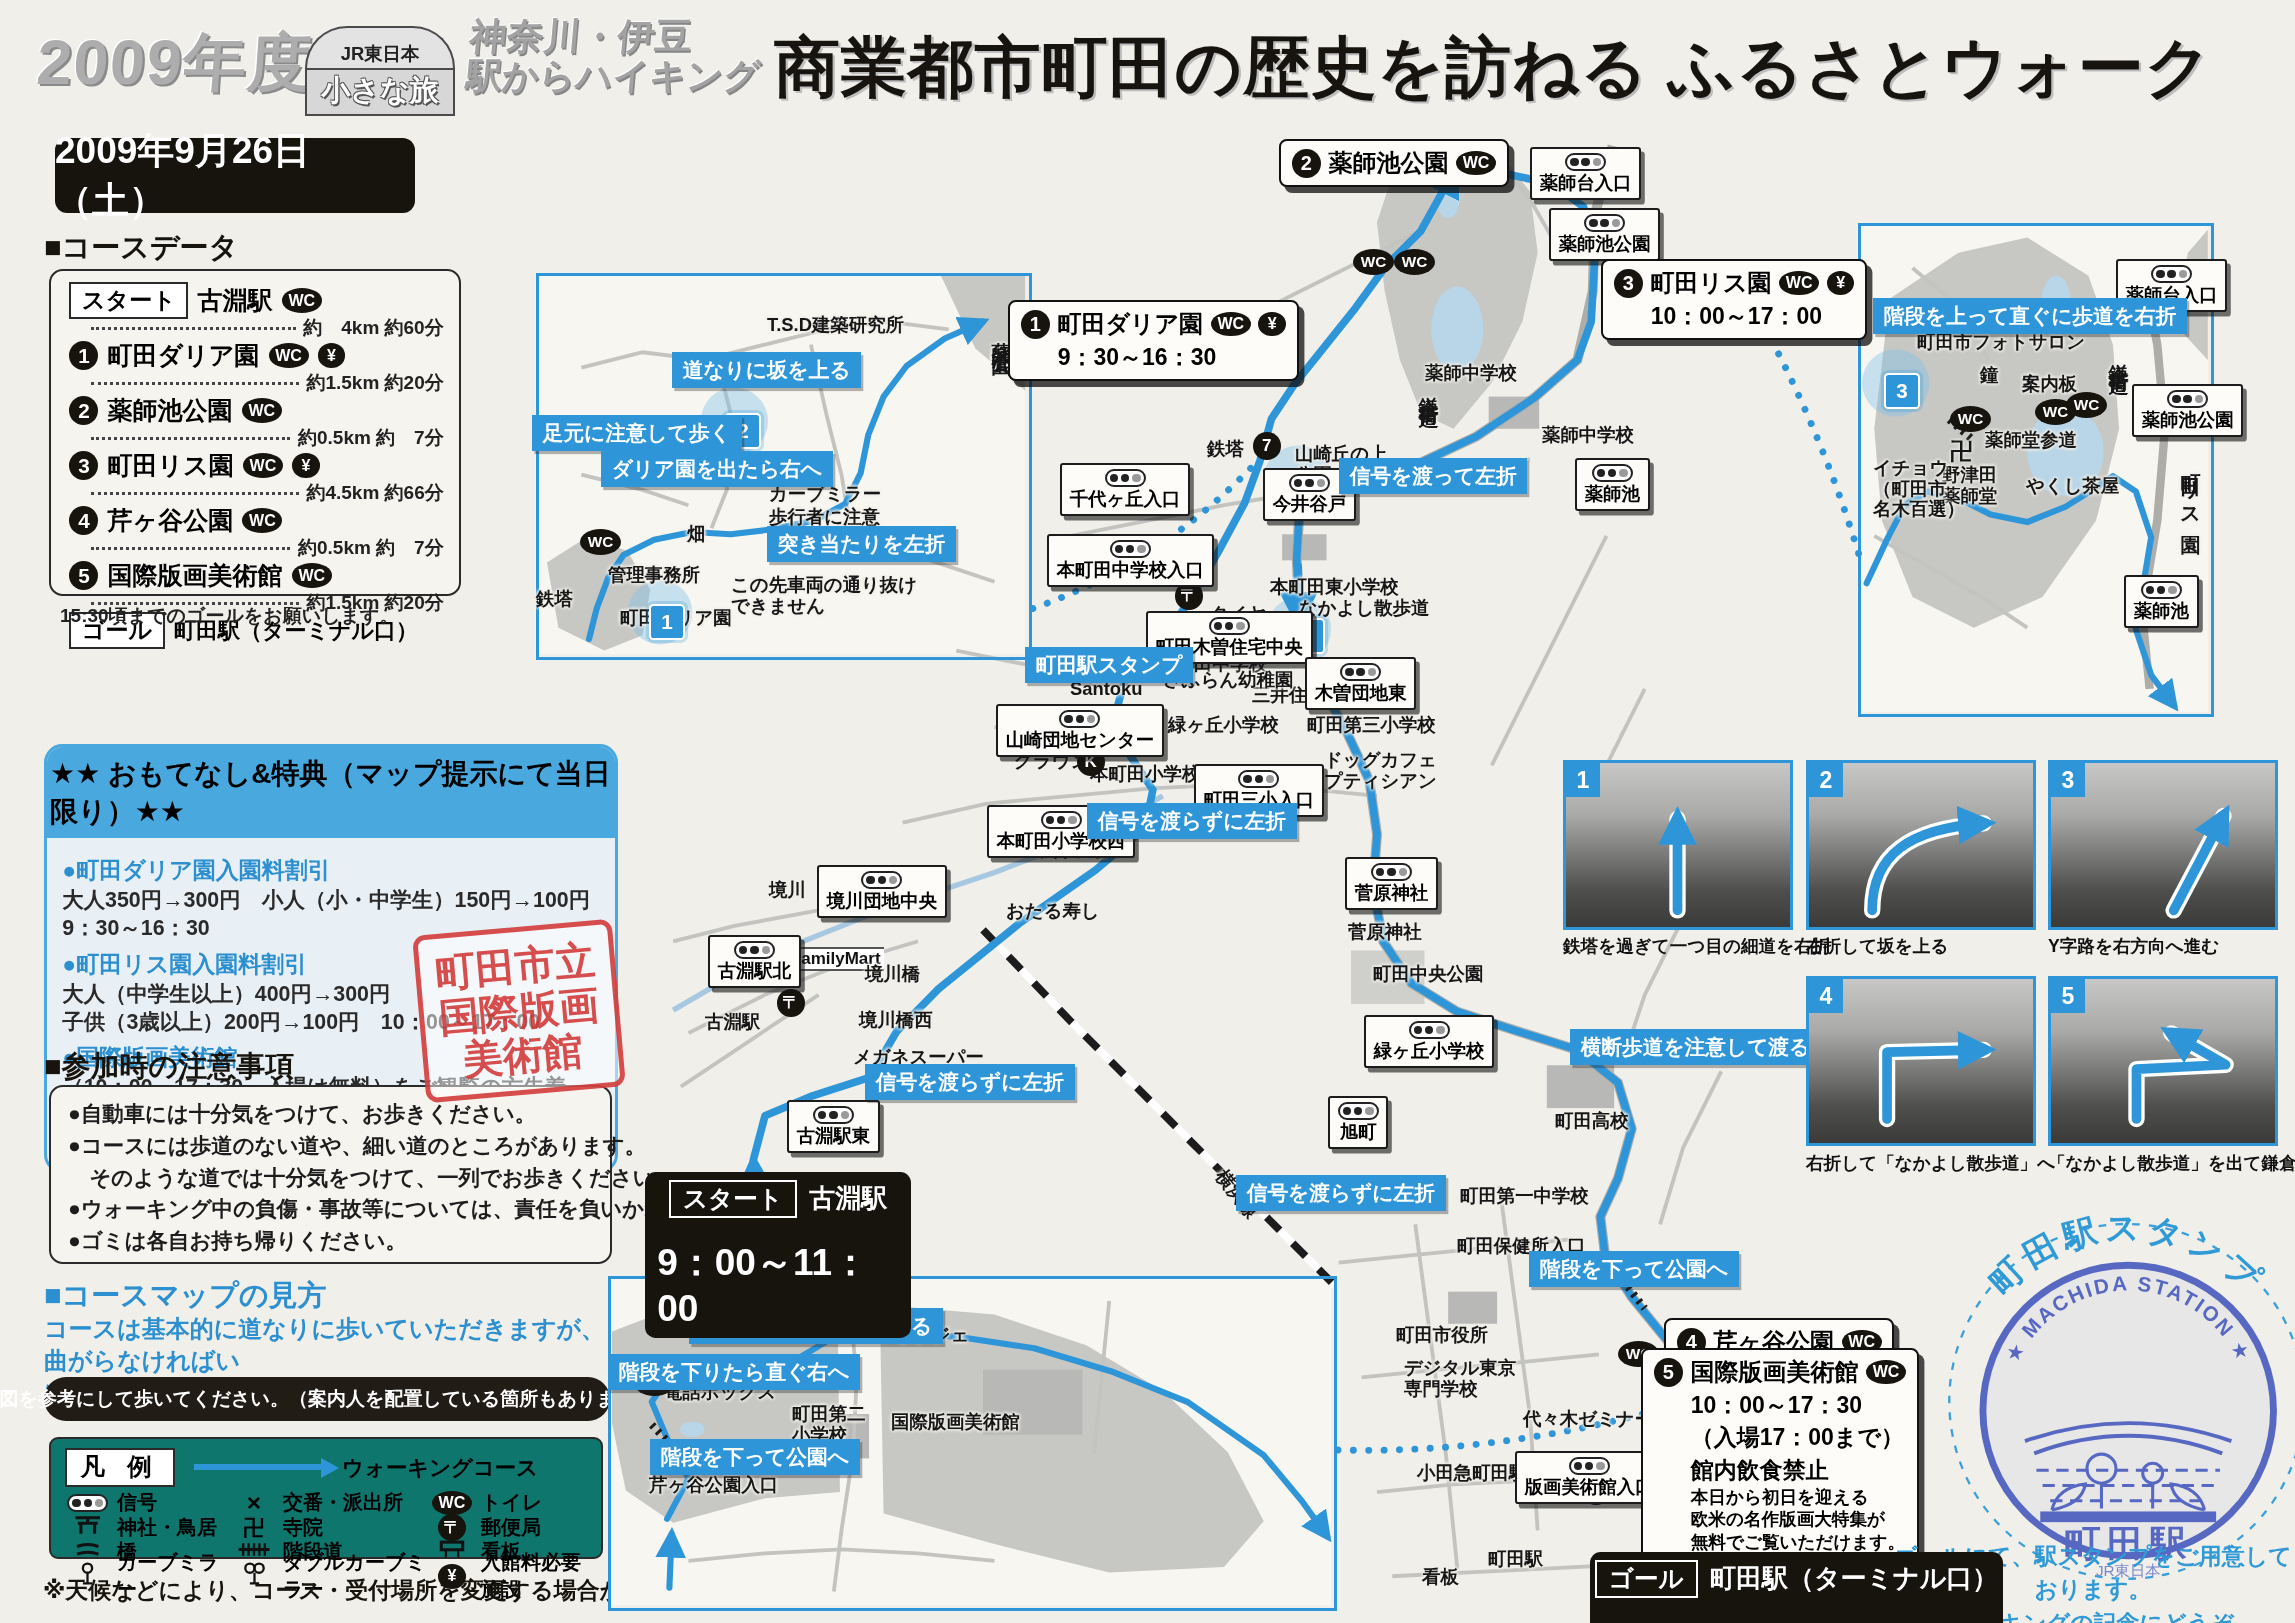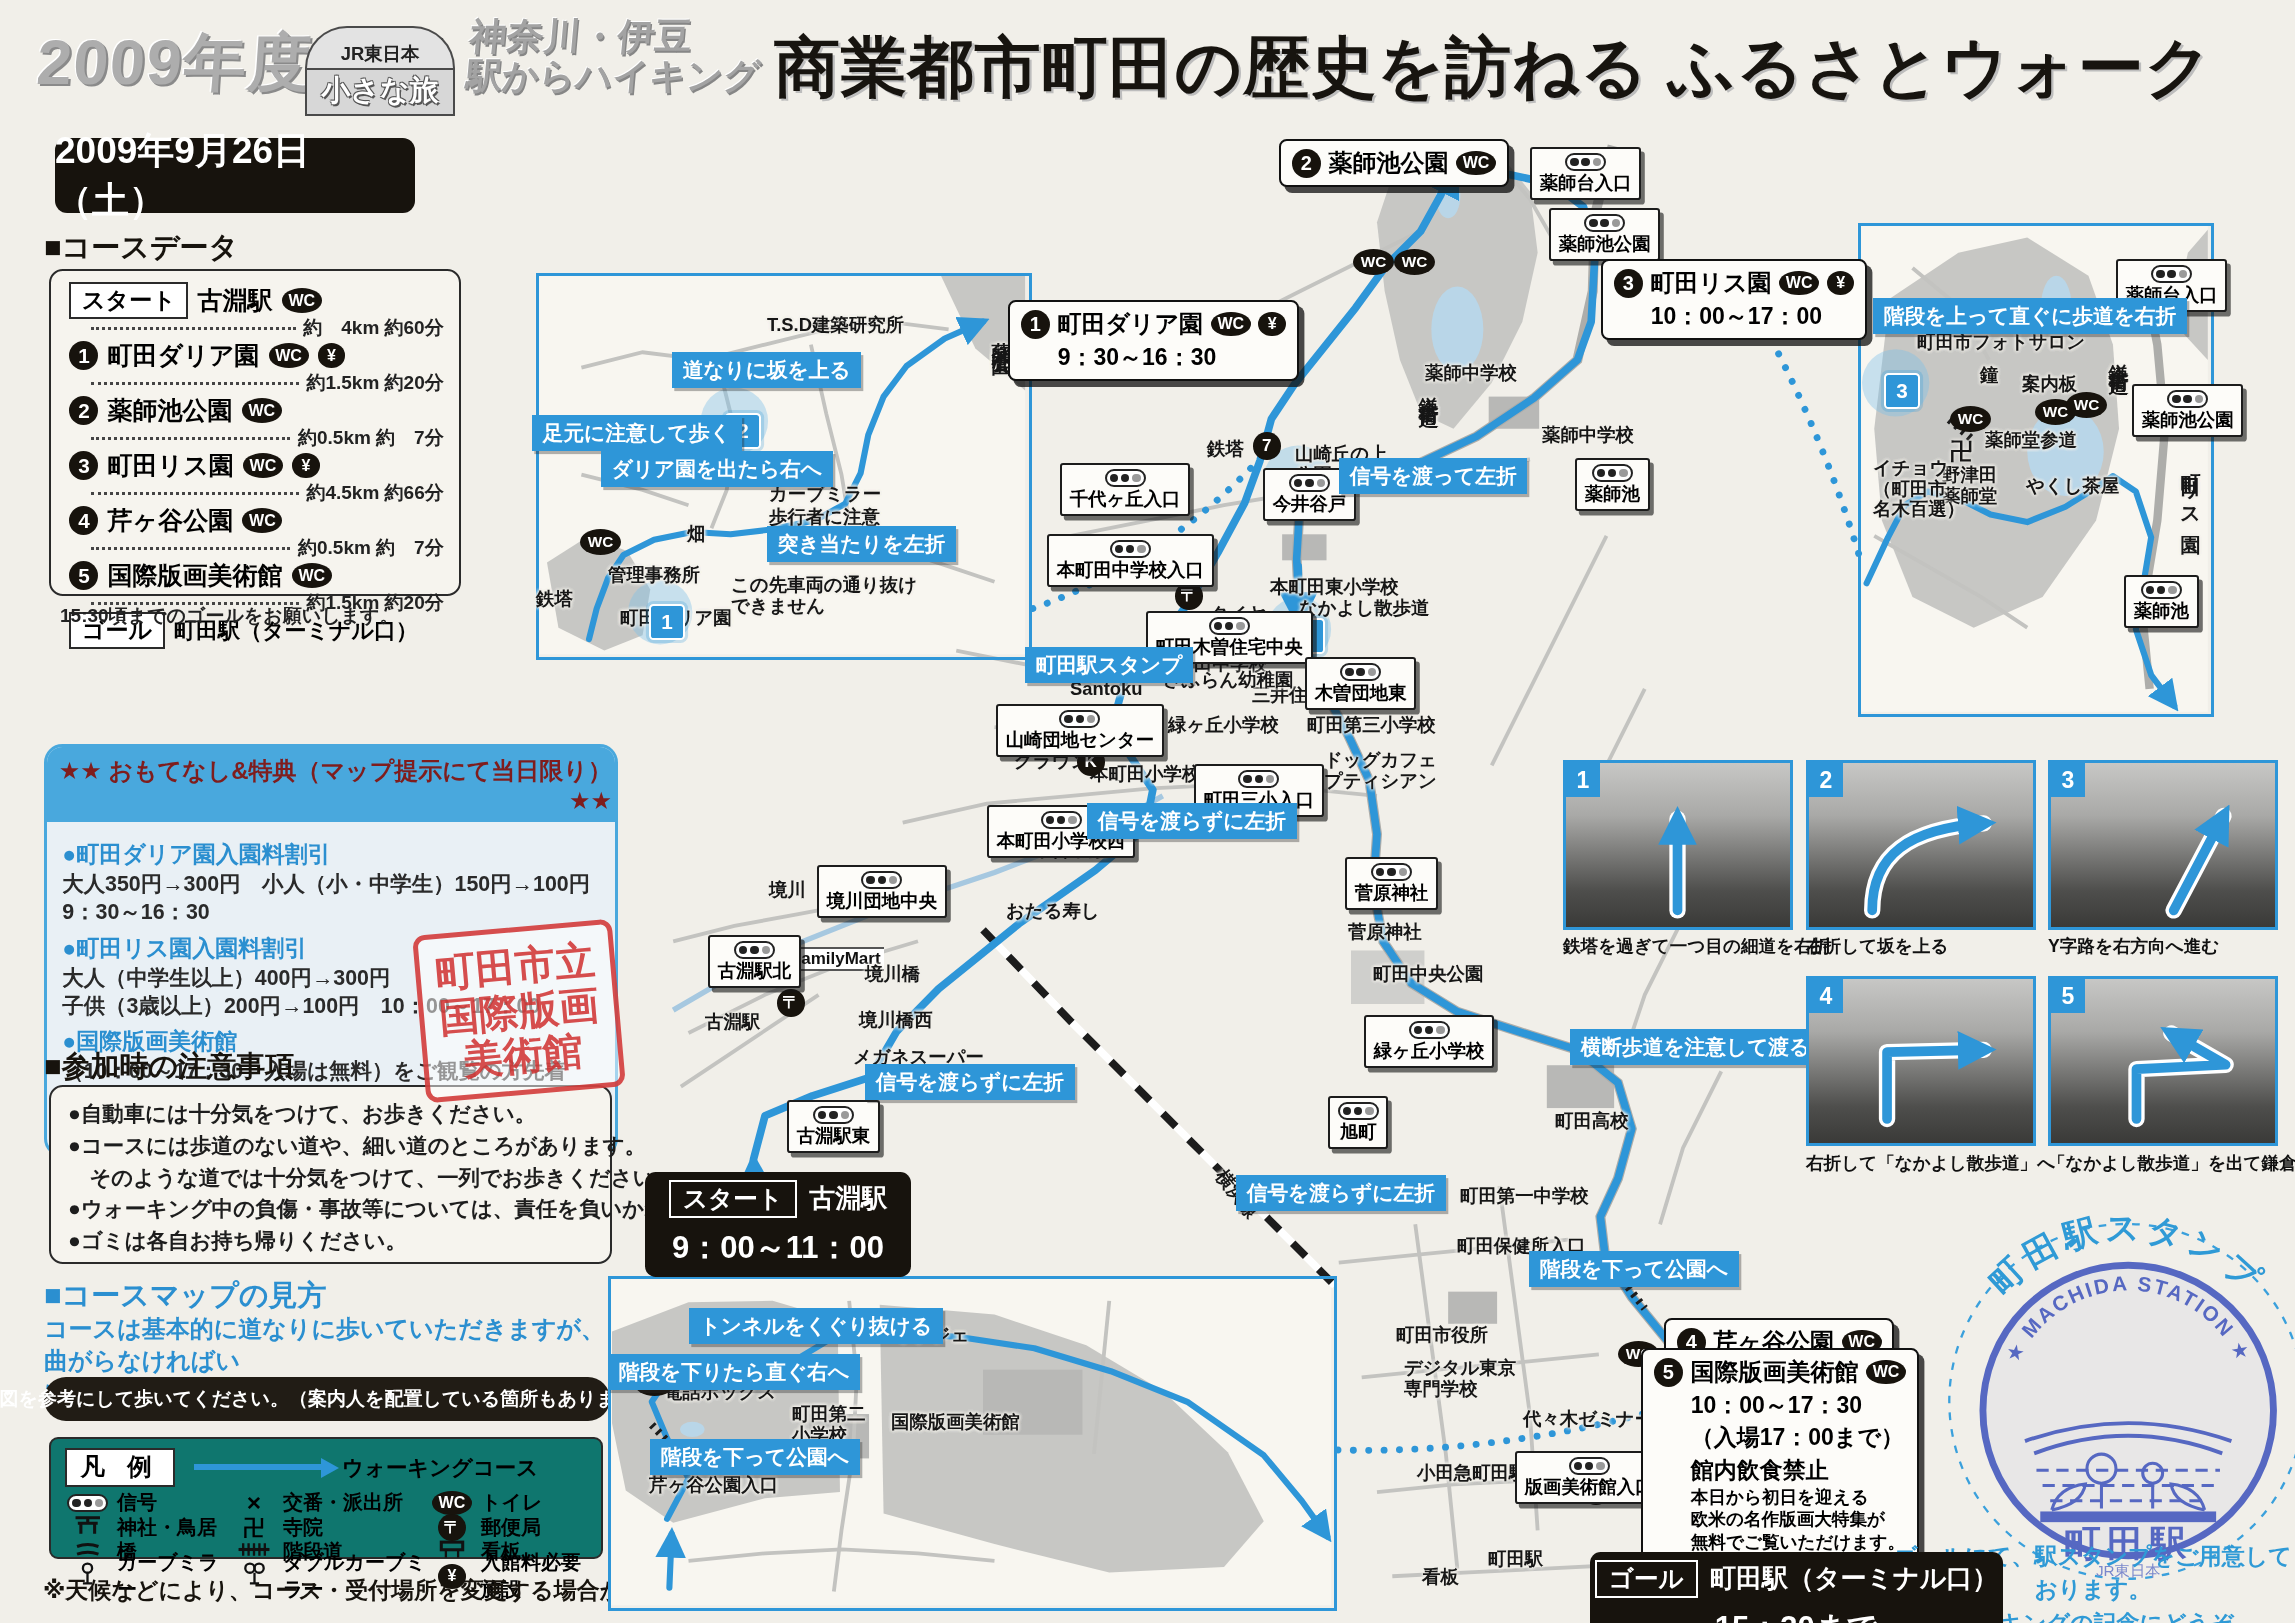--- a/index.html
+++ b/index.html
@@ -41,21 +41,21 @@
     align-items:center;justify-content:center;font-size:16px;font-weight:700;flex:none;}
   .oic.yic{width:27.5px;}
   .cleg{display:flex;align-items:center;height:20px;padding-left:21.4px;}
   .cleg .dots{flex:1;border-bottom:3.1px dotted #444;margin-right:7.7px;height:0;}
   .cleg .ckm{font-size:19px;font-weight:600;color:#222;white-space:pre;}
   .goal-note{left:60px;top:603px;font-size:19px;font-weight:600;color:#222;}
   .totals{left:49px;top:637px;width:341px;height:90px;background:#2f9ad6;border-radius:17px;color:#fff;
     display:flex;flex-direction:column;justify-content:center;padding-left:20px;box-sizing:border-box;gap:4.6px;}
   .totals div{font-size:29px;font-weight:800;}
   .benefits{left:44px;top:744px;width:568px;border:3.8px solid #49a8dd;border-radius:18.4px;background:#e9f0f5;overflow:hidden;}
-  .benefits .bh{background:#49a8dd;color:#7f1d1d;font-size:24px;font-weight:800;text-align:right;padding:7.7px 3.1px;}
+  .benefits .bh{background:#49a8dd;color:#000000;font-size:28px;font-weight:800;text-align:left;padding:7.7px 3.1px;}
   .benefits .bb{padding:10.7px 15.3px 12.2px;}
   .bi-t{color:#2b8fd0;font-size:23px;font-weight:800;margin-top:6.1px;}
   .bi-l{color:#2a2a2a;font-size:21.4px;font-weight:600;line-height:1.32;}
   .red-stamp{left:419px;top:927px;width:190px;height:158px;border:5.4px solid #d4403f;border-radius:12.2px;
     color:#d4403f;display:flex;flex-direction:column;align-items:center;justify-content:center;
     font-size:40px;font-weight:800;line-height:1.12;transform:rotate(-5deg);background:rgba(255,255,255,.55);
     opacity:.92;z-index:40;}
   .caution-h{left:44px;top:1047px;}
   .caution-box{left:49px;top:1085px;width:563px;height:179px;border:2.3px solid #2a2a2a;border-radius:13.8px;
     background:#f6f4ee;padding:12.2px 17px;box-sizing:border-box;}
@@ -118,21 +118,21 @@
   .spot .tm{font-size:23px;font-weight:800;margin-top:1.5px;padding-left:37px;white-space:nowrap;}
   .spot .sm{font-size:17.6px;font-weight:700;padding-left:37px;line-height:1.3;white-space:nowrap;}
 
   .inset{position:absolute;border:3.1px solid #2e96d8;z-index:5;}
 
   .blackbox{position:absolute;background:#17130d;border-radius:10.7px;color:#fff;z-index:32;
     display:flex;flex-direction:column;align-items:center;justify-content:center;padding:7.7px 12.2px;box-sizing:border-box;}
   .blackbox .r1{display:flex;align-items:center;gap:12.2px;}
   .blackbox .lbl{border:2.3px solid #fff;padding:0.8px 12.2px;font-size:24.5px;font-weight:800;white-space:nowrap;}
   .blackbox .nm{font-size:26px;font-weight:800;white-space:nowrap;}
-  .blackbox .tm{font-size:31px;font-weight:800;margin-top:9px;}
+  .blackbox .tm{font-size:37px;font-weight:800;margin-top:20px;}
 
   
   .photo{position:absolute;width:230px;height:170px;border:3.1px solid #2e96d8;box-sizing:border-box;
     background:linear-gradient(180deg,#c7c7c5 0%,#a9a9a7 32%,#7b7b79 55%,#4e4e4c 78%,#3a3a38 100%);z-index:20;}
   .photo .pnum{position:absolute;left:0;top:0;width:34px;height:34px;background:#2e96d8;color:#fff;
     font-size:23px;font-weight:800;display:flex;align-items:center;justify-content:center;}
   .photo svg{position:absolute;inset:0;}
   .pcap{position:absolute;font-size:17.6px;font-weight:700;color:#111;white-space:nowrap;z-index:20;}
 
   

